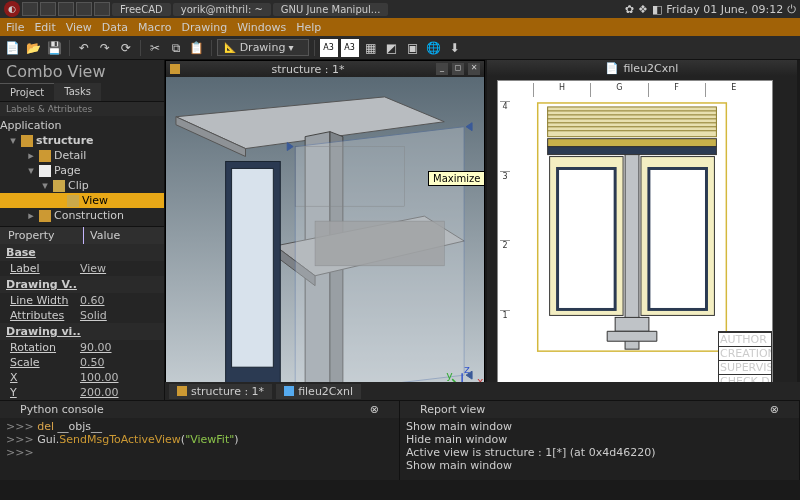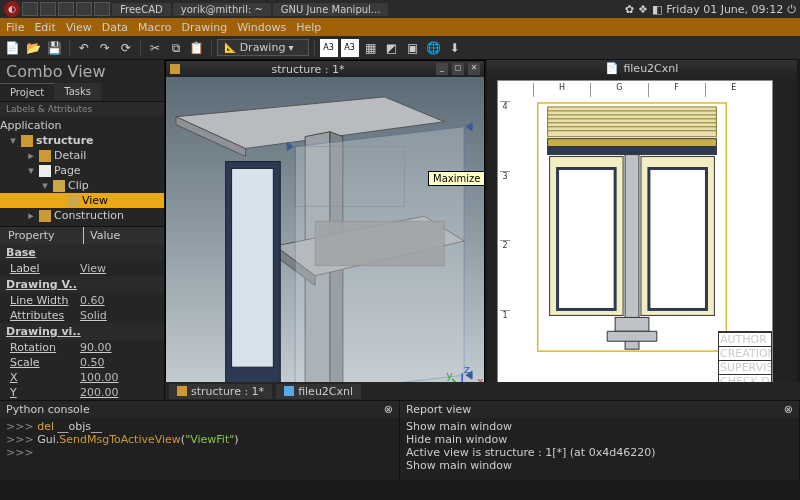--- a/index.html
+++ b/index.html
@@ -79,21 +79,21 @@
 .win2d .sheet { position:absolute; top:20px; left:10px; width:276px; height:310px; background:#fff; border:1px solid #888; }
 .win2d .status { position:absolute; bottom:2px; right:6px; font-size:9px; color:#888; }
 .ruler-h { position:absolute; top:2px; left:35px; right:10px; height:14px; display:flex; }
 .ruler-h span { flex:1; border-left:1px solid #999; font-size:8px; color:#333; text-align:center; }
 .ruler-v { position:absolute; top:20px; left:2px; width:10px; bottom:10px; display:flex; flex-direction:column-reverse; }
 .ruler-v span { flex:1; border-top:1px solid #999; font-size:8px; color:#333; text-align:center; }
 
 
 .consoles { height:80px; display:flex; background:#202020; border-top:1px solid #111; }
 .console { flex:1; border-right:1px solid #111; display:flex; flex-direction:column; }
-.console-title { padding:2px 6px; font-size:10px; color:#888; background:#262626; display:flex; }
+.console-title { padding:2px 20px; font-size:10px; color:#888; background:#262626; display:flex; }
 .console-title .spacer { flex:1; }
 .console-body { flex:1; padding:2px 6px; font-family:monospace; font-size:10px; overflow:hidden; }
 .prompt { color:#888; }
 .kw { color:#d9a44c; }
 .str { color:#8bc34a; }
 .fn { color:#c93; }
 
 
 .vp svg { width:100%; height:100%; }
 

